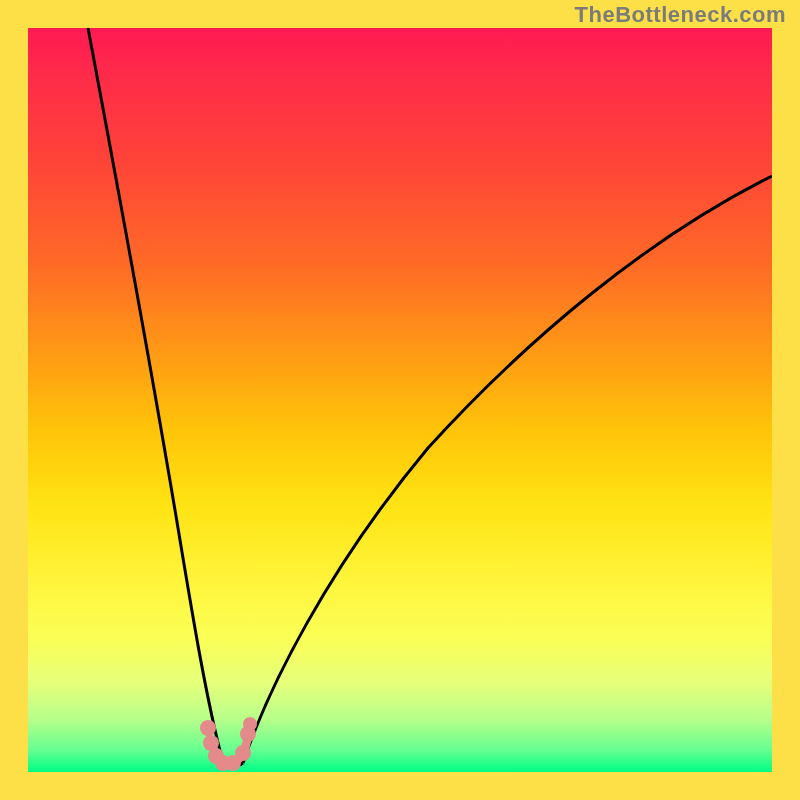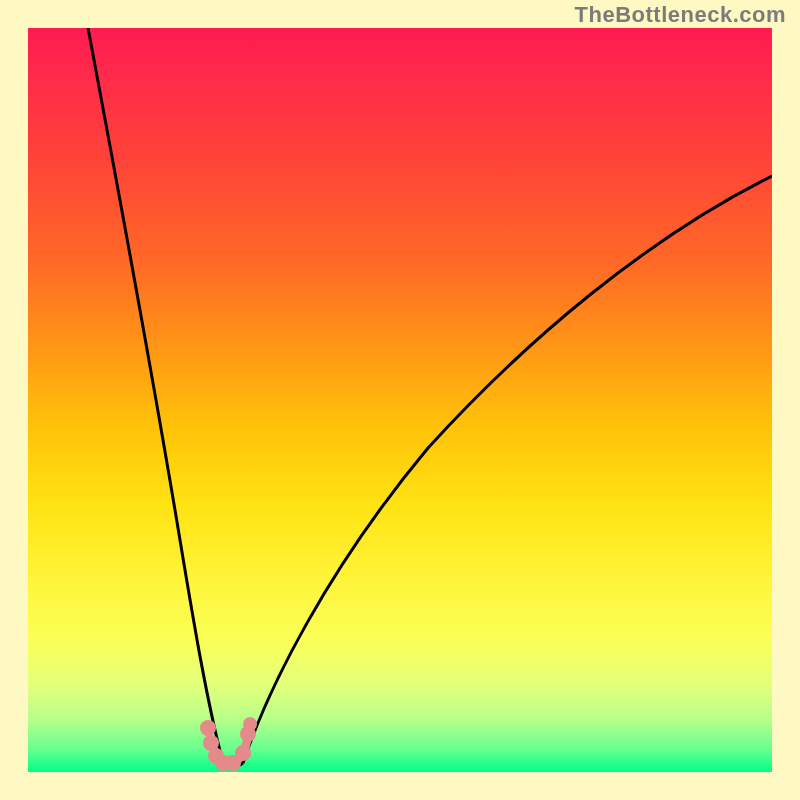--- a/index.html
+++ b/index.html
@@ -9,21 +9,21 @@
     height: 800px;
     background: #000;
     overflow: hidden;
   }
   .frame {
     position: absolute;
     top: 0;
     left: 0;
     width: 800px;
     height: 800px;
-    background: #fef9c3;
+    background: #fde047;
   }
   .plot {
     position: absolute;
     top: 28px;
     left: 28px;
     width: 744px;
     height: 744px;
     overflow: hidden;
   }
   .gradient {

